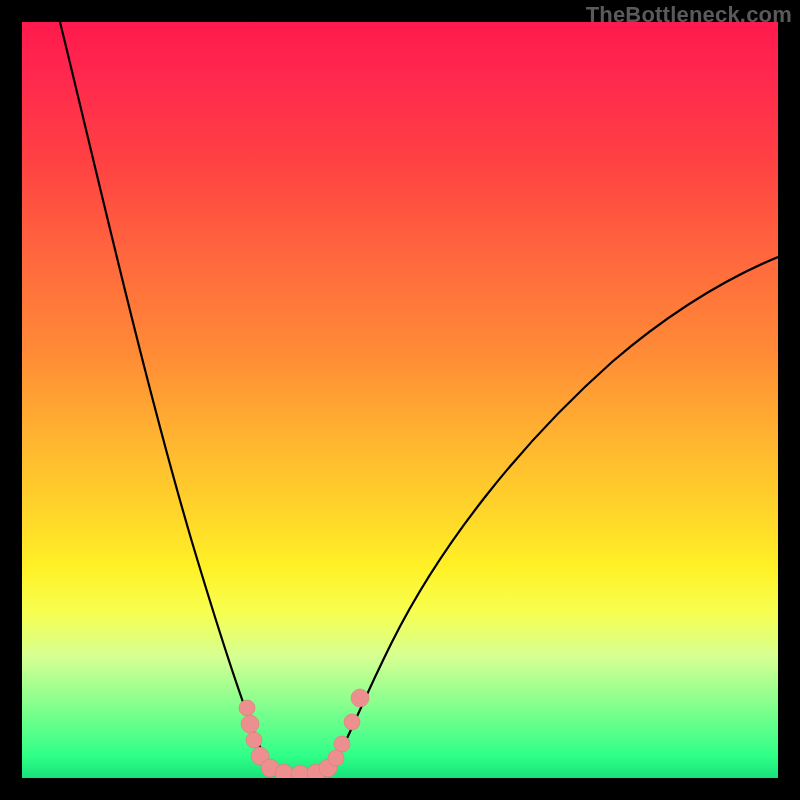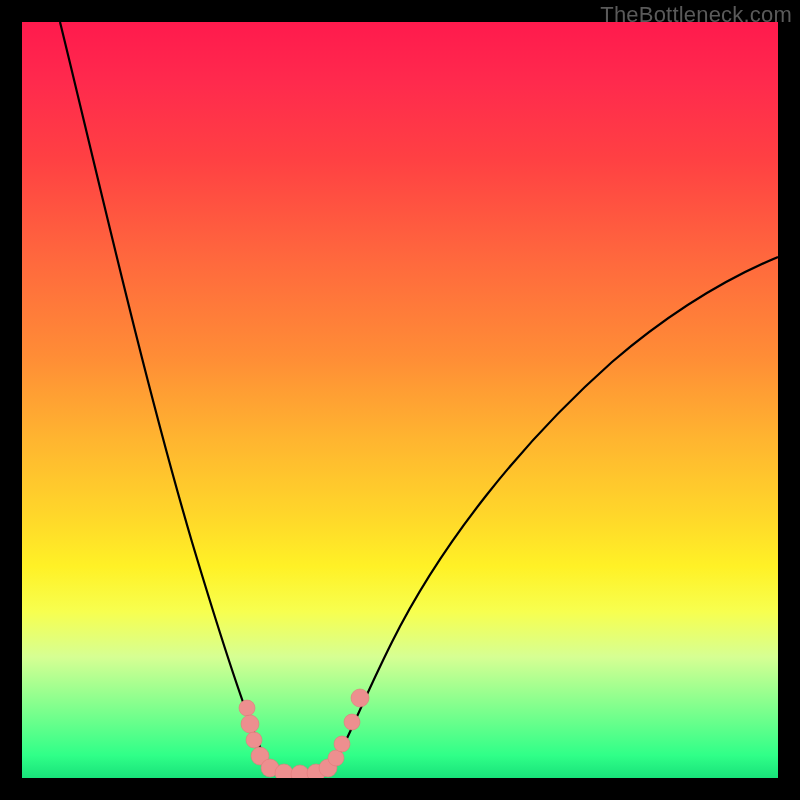--- a/index.html
+++ b/index.html
@@ -40,21 +40,21 @@
       #30ff88 97%,
       #18e27a 100%
     );
   }
   .watermark {
     position: absolute;
     top: 2px;
     right: 8px;
     color: #5a5a5a;
     font-size: 22px;
-    font-weight: 400;
+    font-weight: 700;
     letter-spacing: 0.2px;
     user-select: none;
   }
   svg.curve {
     position: absolute;
     left: 0;
     top: 0;
     width: 756px;
     height: 756px;
     pointer-events: none;

